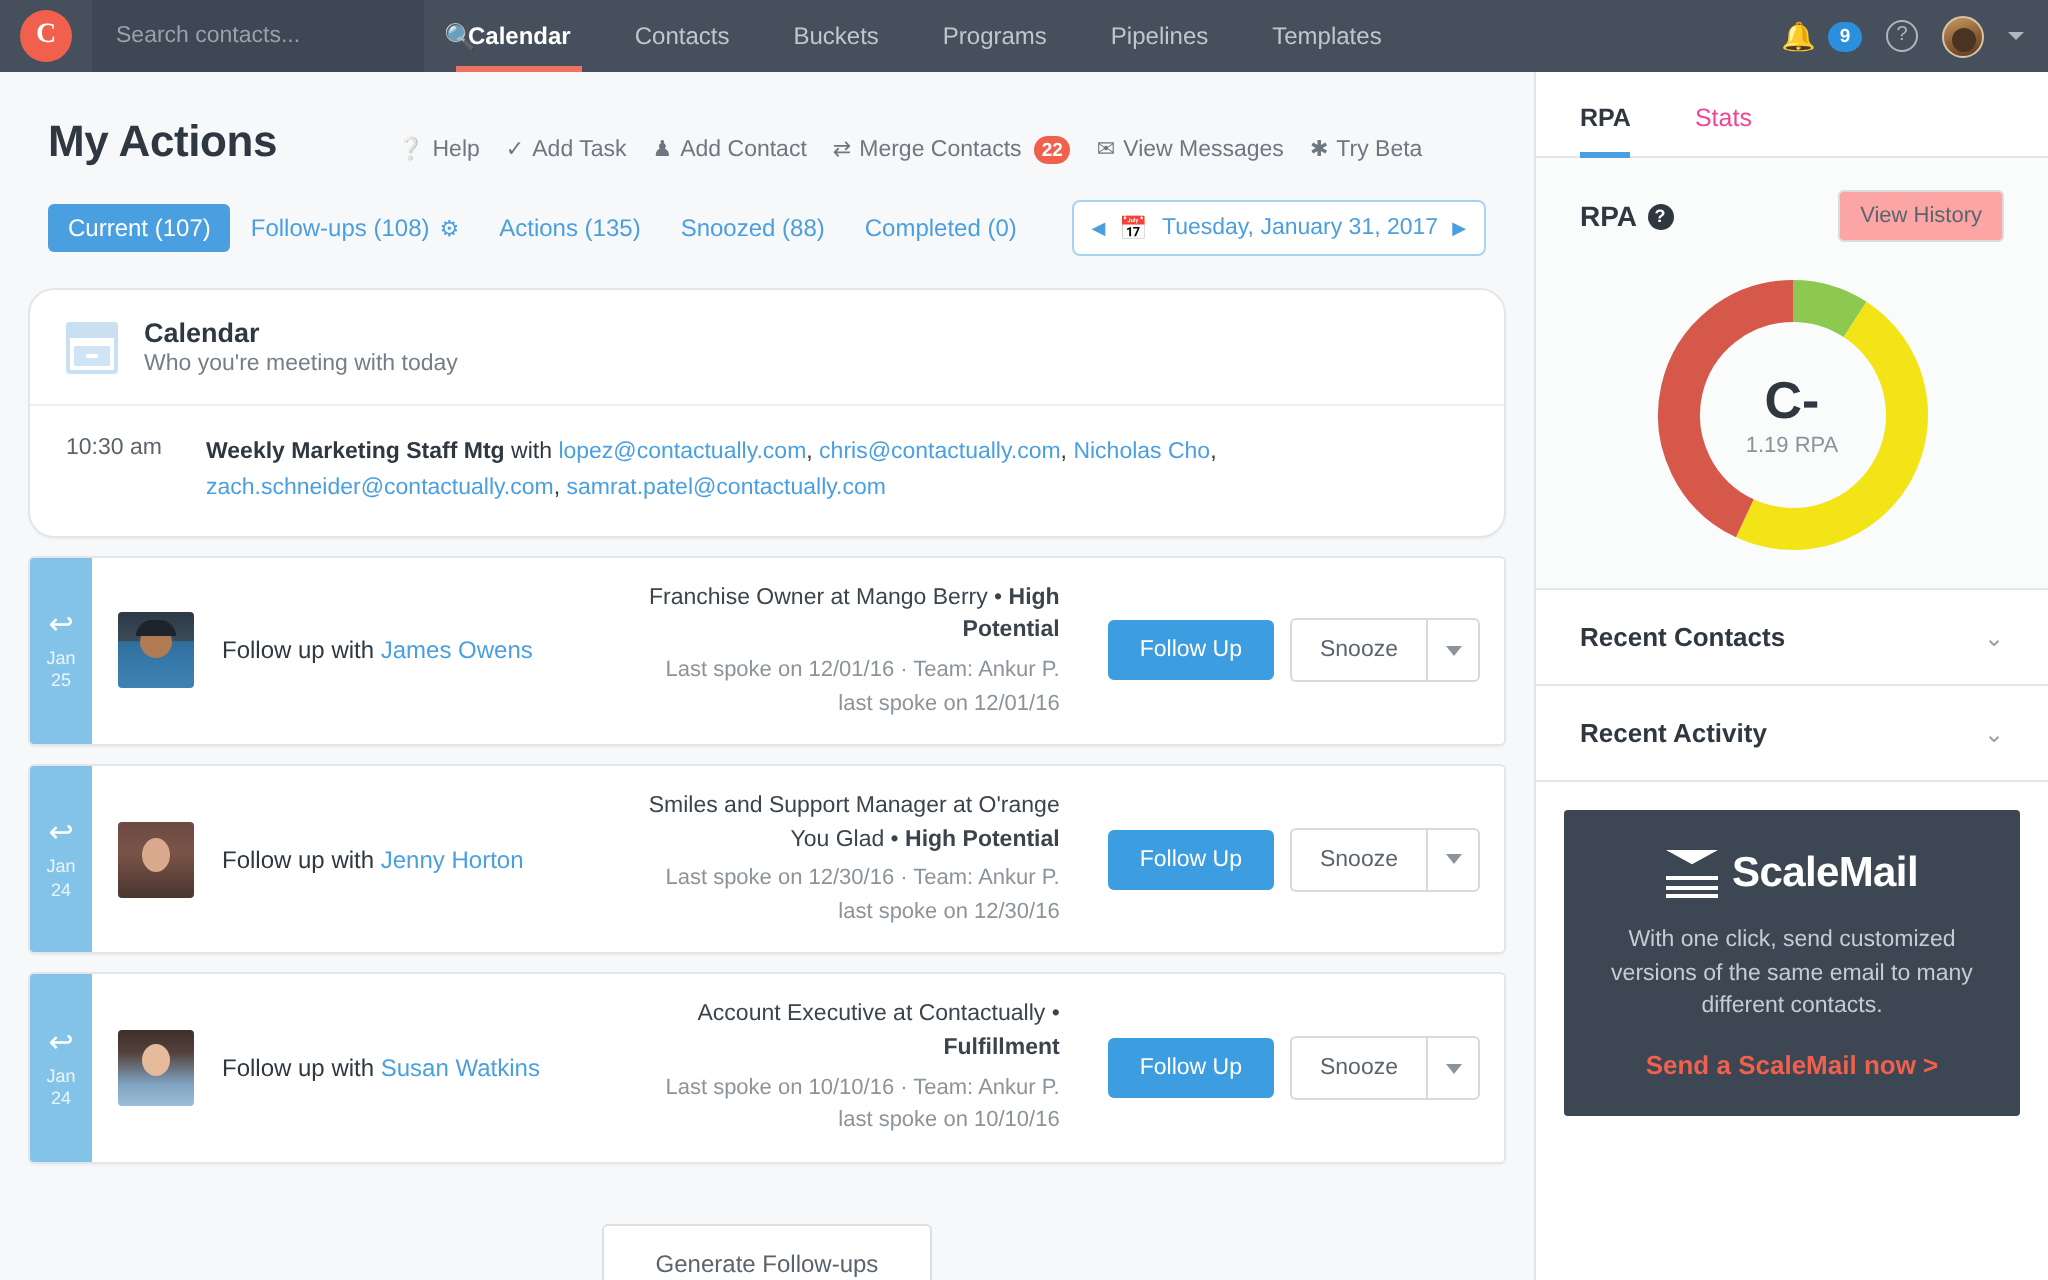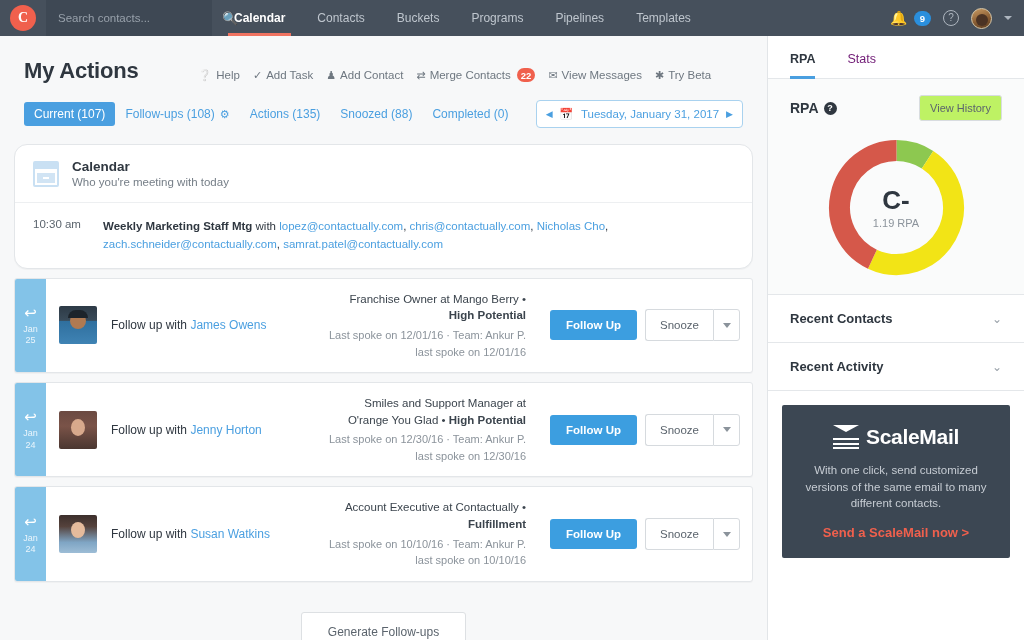--- a/index.html
+++ b/index.html
@@ -170,21 +170,21 @@
   .av.a3 { background: linear-gradient(180deg,#3c2f2c 0%,#55423c 30%,#7fa5c4 72%,#9dbdd6 100%); }
   .av.a3:after { content:""; position:absolute; left:12px; top:7px; width:14px; height:16px; border-radius:50%; background:#e5bb9c; }
   .fu-name { font-size: 12px; color: #2F3740; width: 198px; flex: 0 0 198px; }
   .fu-name a { color: #4A9FE0; text-decoration: none; cursor: pointer; }
   .fu-detail { flex: 1; padding-right: 10px; text-align: right; }
   .fu-d1 { font-size: 11.5px; color: #3B444D; line-height: 1.45; }
   .fu-d1 b { font-weight: bold; }
   .fu-d2 { font-size: 11px; color: #8B939B; line-height: 1.5; margin-top: 3px; }
   .fu-btns { display: flex; align-items: center; gap: 8px; }
   .btn-follow {
-    background: #3C9EE0; color: #fff; font-size: 11.5px; font-weight: bold;
+    background: #3C9EE0; color: #fff; font-size: 11.5px; font-weight: normal;
     border: none; border-radius: 3px; padding: 9px 16px; cursor: pointer;
     font-family: "Liberation Sans", sans-serif;
   }
   .snooze-grp { display: flex; }
   .btn-snooze {
     background: #fff; border: 1px solid #D6DADE; border-right: none;
     border-radius: 3px 0 0 3px; color: #5B646D; font-size: 11.5px;
     padding: 9px 14px; cursor: pointer; font-family: "Liberation Sans", sans-serif;
   }
   .btn-caret {
@@ -198,37 +198,37 @@
   .btn-gen {
     background: #fff; border: 1px solid #DDE0E3; border-radius: 3px;
     padding: 12px 26px; font-size: 12px; color: #5B646D; cursor: pointer;
     font-family: "Liberation Sans", sans-serif; box-shadow: 0 1px 1px rgba(0,0,0,.03);
   }
 
   
   .sidebar { width: 256px; flex: 0 0 256px; background: #fff; display: flex; flex-direction: column; }
   .sb-tabs { display: flex; border-bottom: 1px solid #E4E7EA; padding: 0 22px; }
   .sb-tab {
-    font-size: 12.5px; color: #701a75; padding: 16px 0 12px 0; margin-right: 32px;
+    font-size: 12.5px; color: #ec4899; padding: 16px 0 12px 0; margin-right: 32px;
     position: relative; cursor: pointer;
   }
   .sb-tab.active { color: #2F3740; font-weight: bold; }
   .sb-tab.active:after {
     content:""; position:absolute; left:0; right:0; bottom:-1px; height:3px; background:#4A9FE0;
   }
   .sb-panel { padding: 16px 22px 0 22px; background: #FAFBFB; border-bottom: 1px solid #E4E7EA; padding-bottom: 14px;}
   .sb-panel-head { display: flex; align-items: center; }
   .sb-panel-title { font-size: 14px; font-weight: bold; color: #2F3740; display: flex; align-items: center; gap: 5px; }
   .qmark {
     width: 13px; height: 13px; border-radius: 50%; background: #2F3740; color: #fff;
     font-size: 9px; display: flex; align-items: center; justify-content: center;
     font-weight: bold; line-height: 1;
   }
   .btn-hist {
-    margin-left: auto; background: #bef264; border: 1px solid #D8DCE0; border-radius: 3px;
+    margin-left: auto; background: #fca5a5; border: 1px solid #D8DCE0; border-radius: 3px;
     font-size: 11px; color: #5B646D; padding: 6px 10px; cursor: pointer;
     font-family: "Liberation Sans", sans-serif;
   }
   .donut-wrap { display: flex; justify-content: center; margin-top: 14px; position: relative; }
   .donut { width: 145px; height: 145px; position: relative; }
   .donut svg { display: block; }
   .donut-ctr {
     position: absolute; left: 0; right: 0; top: 0; bottom: 0;
     display: flex; flex-direction: column; align-items: center; justify-content: center; gap: 4px;
   }

